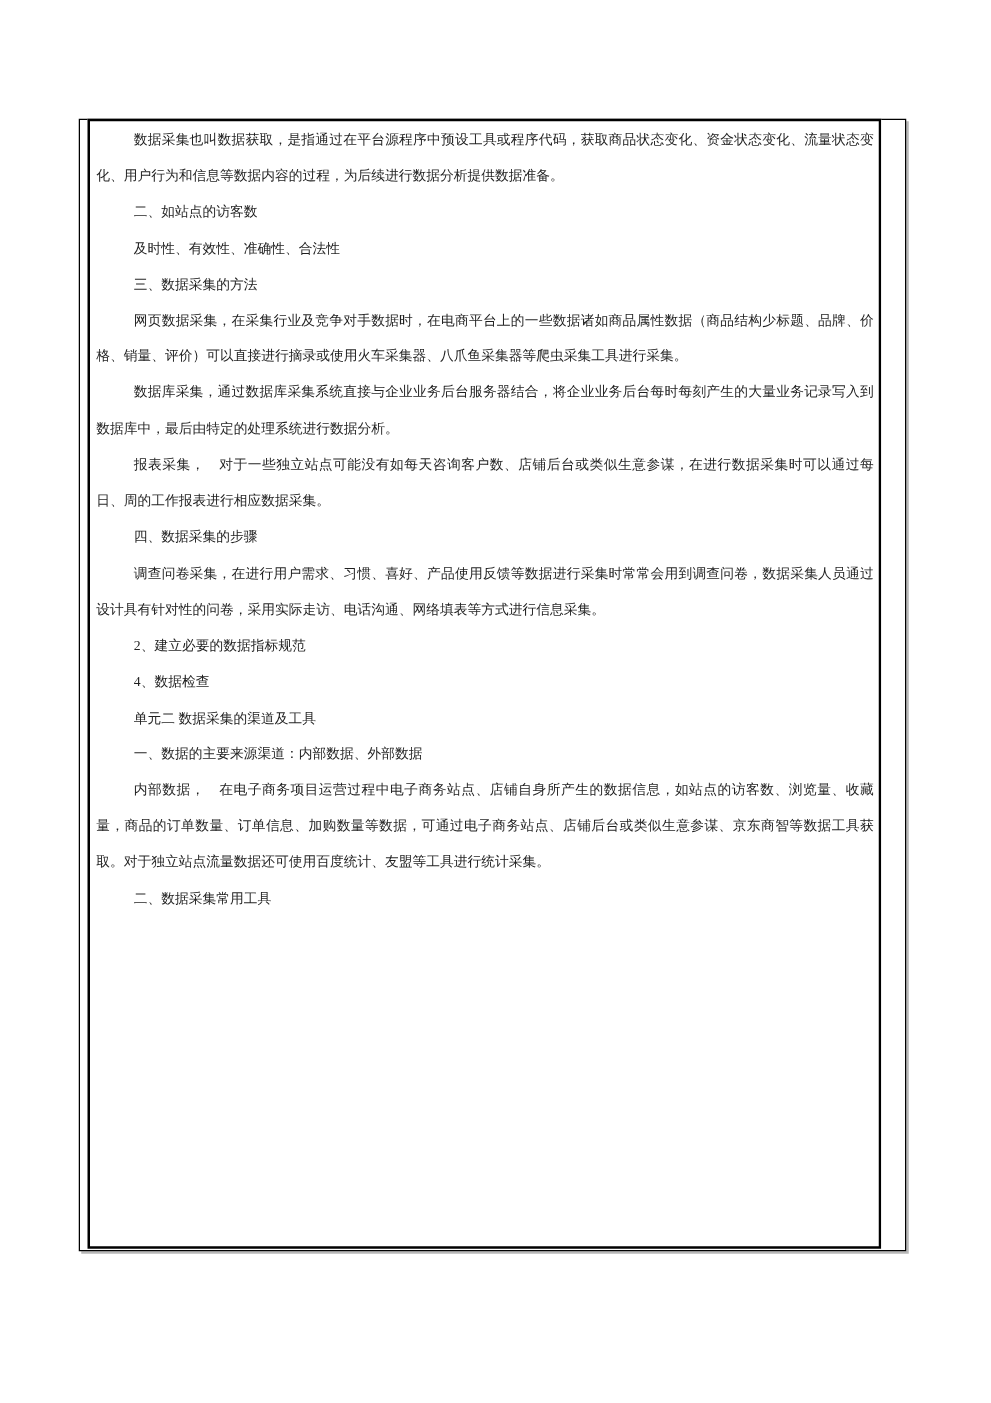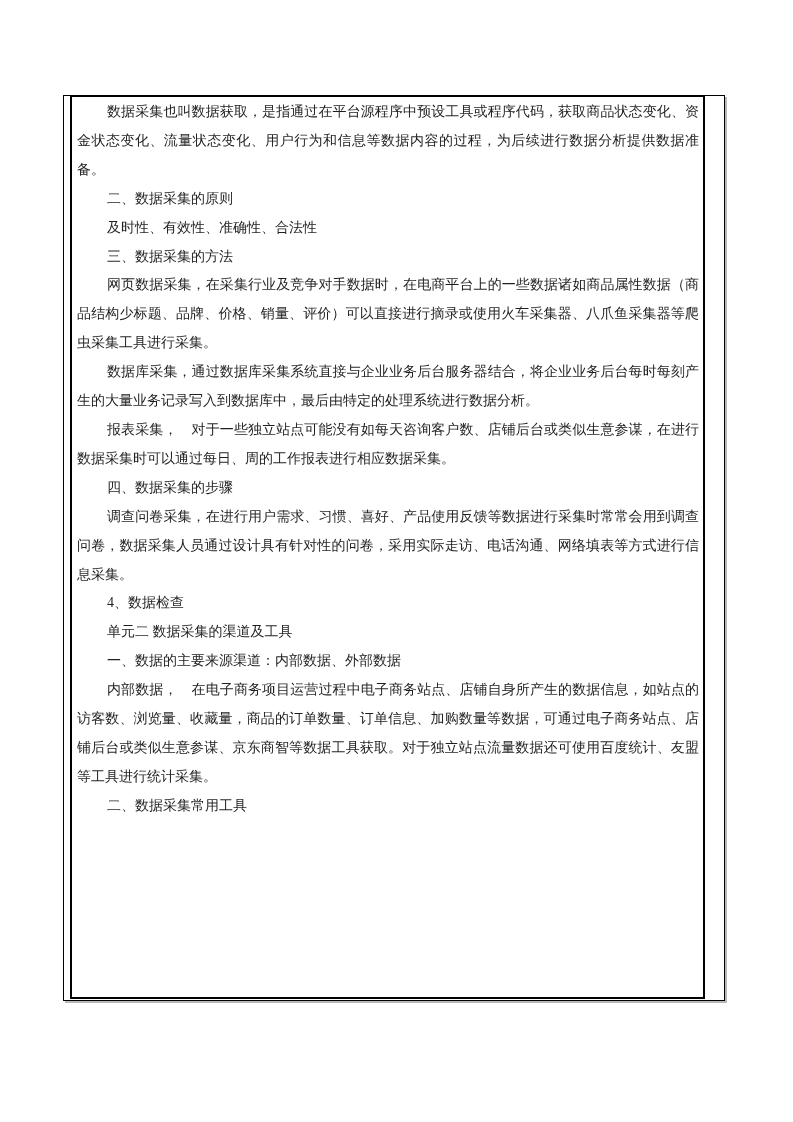--- a/index.html
+++ b/index.html
@@ -46,45 +46,46 @@
   .side-cell {
     position: absolute;
     left: 641px;
     top: 0;
     width: 19px;
     height: 904px;
     background: #ffffff;
   }
   .main-cell p {
     margin: 0;
-    font-size: 14px;
+    font-size: 11px;
     line-height: 28.9px;
     color: #1f1f1f;
     text-align: justify;
     text-justify: inter-ideograph;
     text-indent: 30px;
     letter-spacing: 0;
     word-break: normal;
   }
 </style>
 </head>
 <body>
 
 <div class="page">
   <div class="table-frame">
     <div class="main-cell">
       <p>数据采集也叫数据获取，是指通过在平台源程序中预设工具或程序代码，获取商品状态变化、资金状态变化、流量状态变化、用户行为和信息等数据内容的过程，为后续进行数据分析提供数据准备。</p>
-      <p>二、数据采集的原则</p>
+      <p>二、如站点的访客数</p>
       <p>及时性、有效性、准确性、合法性</p>
       <p>三、数据采集的方法</p>
       <p>网页数据采集，在采集行业及竞争对手数据时，在电商平台上的一些数据诸如商品属性数据（商品结构少标题、品牌、价格、销量、评价）可以直接进行摘录或使用火车采集器、八爪鱼采集器等爬虫采集工具进行采集。</p>
       <p>数据库采集，通过数据库采集系统直接与企业业务后台服务器结合，将企业业务后台每时每刻产生的大量业务记录写入到数据库中，最后由特定的处理系统进行数据分析。</p>
       <p>报表采集，　对于一些独立站点可能没有如每天咨询客户数、店铺后台或类似生意参谋，在进行数据采集时可以通过每日、周的工作报表进行相应数据采集。</p>
       <p>四、数据采集的步骤</p>
       <p>调查问卷采集，在进行用户需求、习惯、喜好、产品使用反馈等数据进行采集时常常会用到调查问卷，数据采集人员通过设计具有针对性的问卷，采用实际走访、电话沟通、网络填表等方式进行信息采集。</p>
+      <p>2、建立必要的数据指标规范</p>
       <p>4、数据检查</p>
       <p>单元二 数据采集的渠道及工具</p>
       <p>一、数据的主要来源渠道：内部数据、外部数据</p>
       <p>内部数据，　在电子商务项目运营过程中电子商务站点、店铺自身所产生的数据信息，如站点的访客数、浏览量、收藏量，商品的订单数量、订单信息、加购数量等数据，可通过电子商务站点、店铺后台或类似生意参谋、京东商智等数据工具获取。对于独立站点流量数据还可使用百度统计、友盟等工具进行统计采集。</p>
       <p>二、数据采集常用工具</p>
     </div>
     <div class="side-cell"></div>
   </div>
 </div>
 

